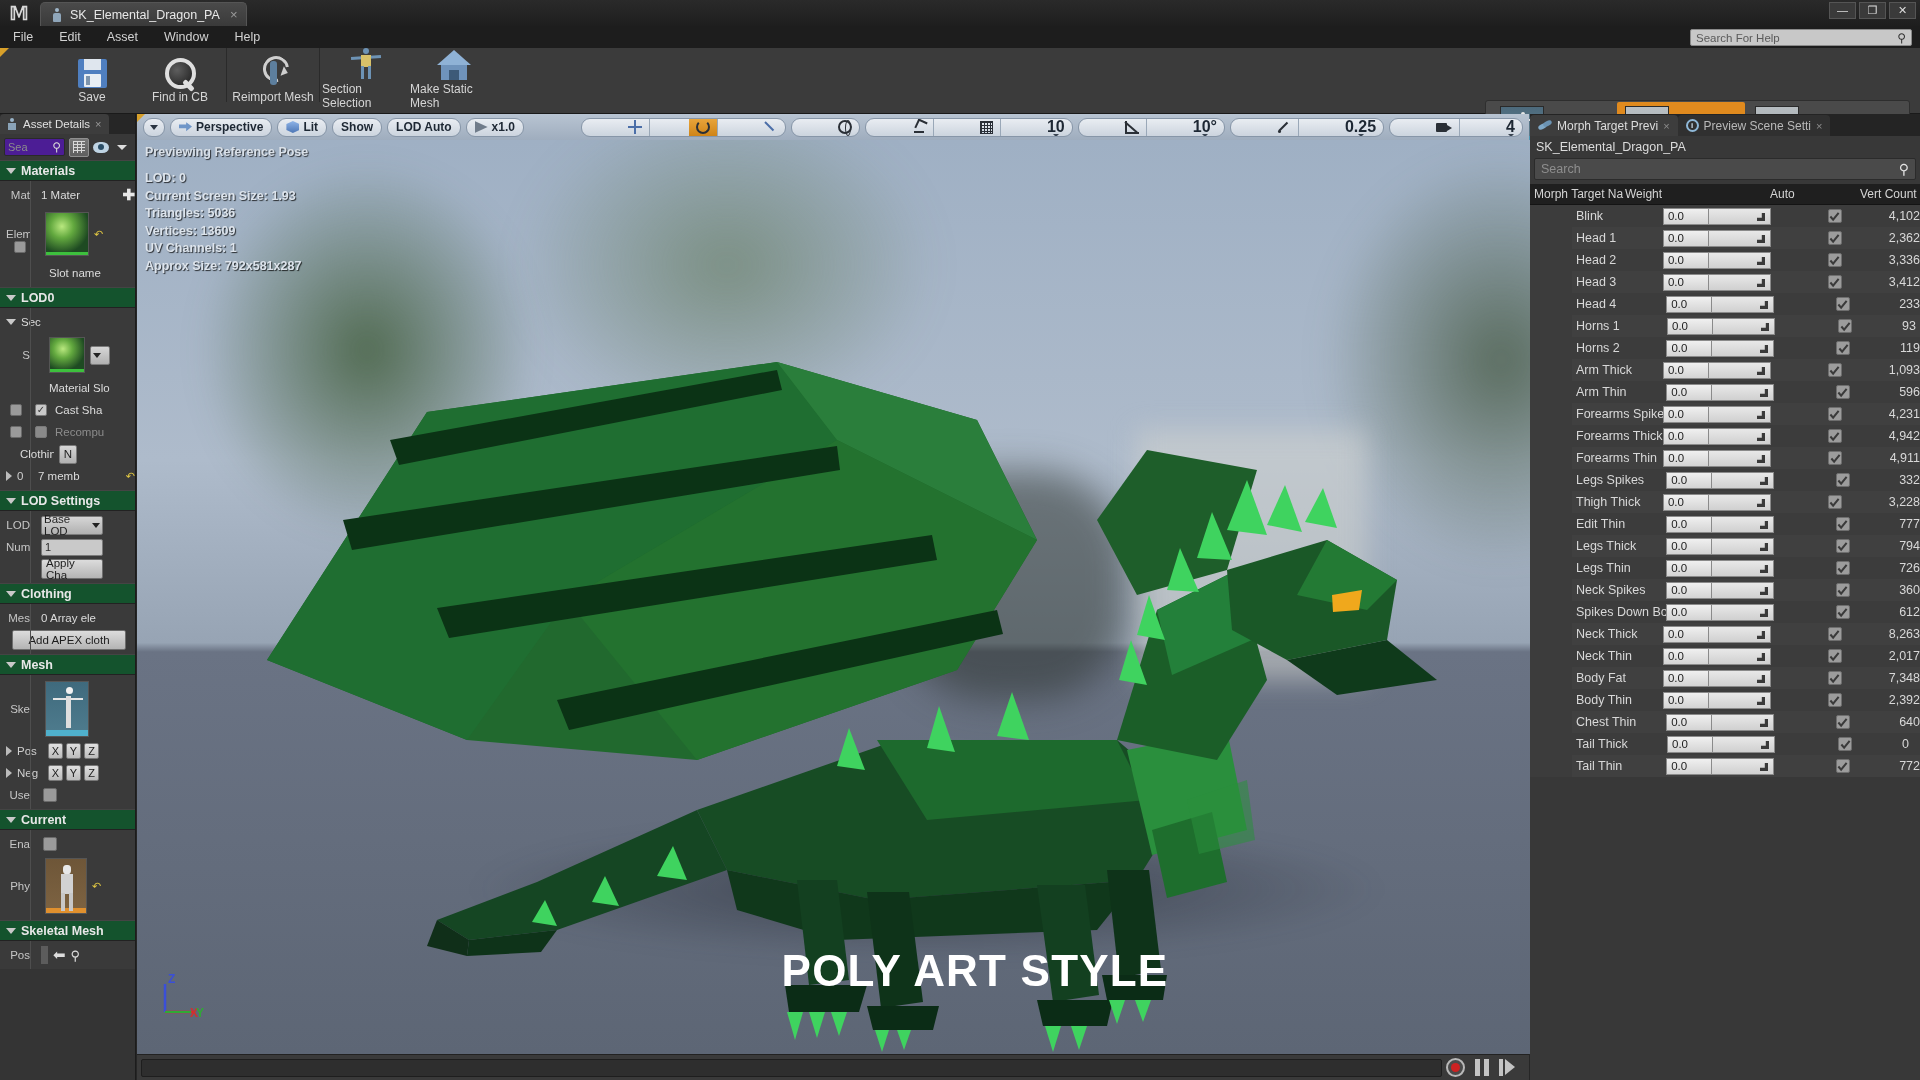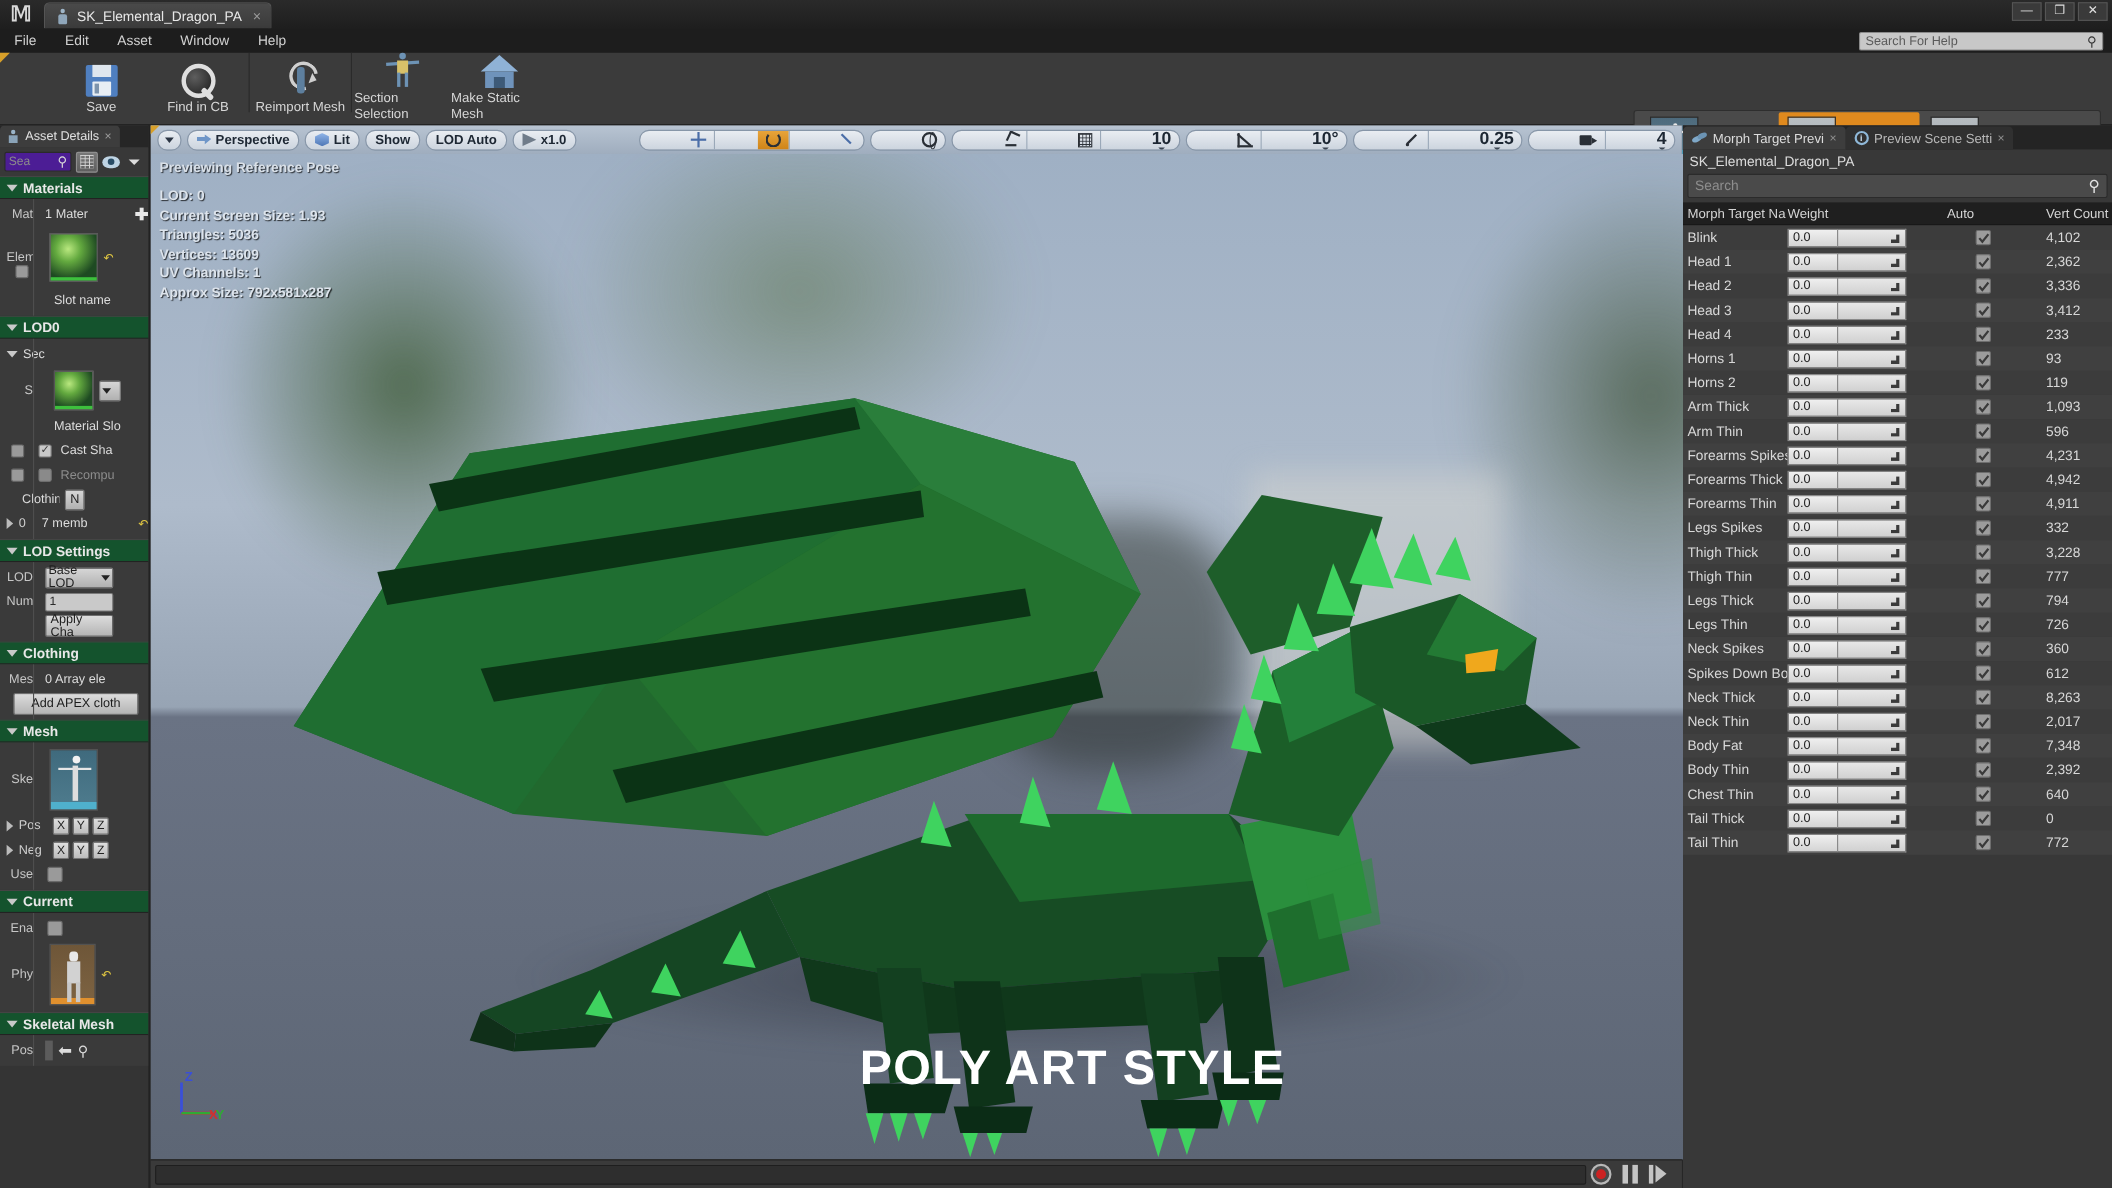--- a/index.html
+++ b/index.html
@@ -327,21 +327,21 @@
     display:flex; align-items:center; padding: 0 6px; color: #8e8e8e; font-size: 12.5px;}
   .rp-search .mag { margin-left: auto; color: #e2e2e2; font-size: 14px; }
   .rp-colhdr { height: 21px; display: flex; background: #1f1f1f; margin-top: 4px; align-items: center;
     color: #d4d4d4; font-size: 12px; border-bottom: 1px solid #141414;}
   .rp-colhdr div { overflow: hidden; white-space: nowrap; }
   .c1 { width: 95px; padding-left: 4px; }
   .c2 { width: 145px; }
   .c3 { width: 90px; }
   .c4 { flex: 1; }
   .rp-rows { background: #3c3c3c; }
-  .rp-row { height: 22px; display: flex; align-items: center; font-size: 12.5px; color: #d8d8d8; }
+  .rp-row { height: 22px; display: flex; align-items: center; font-size: 12.5px; color: #d8d8d8; margin-left: 42px; }
   .rp-row:nth-child(odd) { background: #3c3c3c; }
   .rp-row:nth-child(even) { background: #404040; }
   .mt-name { width: 95px; padding-left: 4px; overflow: hidden; white-space: nowrap; }
   .mt-weightwrap { width: 145px; display: flex; }
   .mt-weight { width: 46px; height: 17px; background: linear-gradient(#f0f0f0,#d4d4d4); border: 1px solid #8a8a8a;
     display: flex; align-items: center; padding-left: 4px; color: #1c1c1c; font-size: 11.5px; }
   .mt-slider { width: 62px; height: 17px; background: linear-gradient(#e8e8e8,#d0d0d0); border: 1px solid #8a8a8a;
     border-left: none; position: relative; }
   .mt-slider::after { content:""; position:absolute; right:5px; top:4px; width:8px; height:8px;
     background: #3a3a3a; clip-path: polygon(0 0,100% 0,100% 40%,40% 40%,40% 100%,0 100%); transform: rotate(180deg);}
@@ -1089,21 +1089,21 @@
           <div class="mt-auto">
             <span class="mt-chk">
               <svg viewBox="0 0 12 12">
                 <path d="M1.5 6 L4.5 9.5 L10.5 2" stroke="#3a3a3a" stroke-width="2.2" fill="none"></path>
               </svg>
             </span>
           </div>
           <div class="mt-vert">3,228</div>
         </div>
         <div class="rp-row">
-          <div class="mt-name">Thigh Thin</div>
+          <div class="mt-name">Edit Thin</div>
           <div class="mt-weightwrap">
             <div class="mt-weight">0.0</div>
             <div class="mt-slider"></div>
           </div>
           <div class="mt-auto">
             <span class="mt-chk">
               <svg viewBox="0 0 12 12">
                 <path d="M1.5 6 L4.5 9.5 L10.5 2" stroke="#3a3a3a" stroke-width="2.2" fill="none"></path>
               </svg>
             </span>

